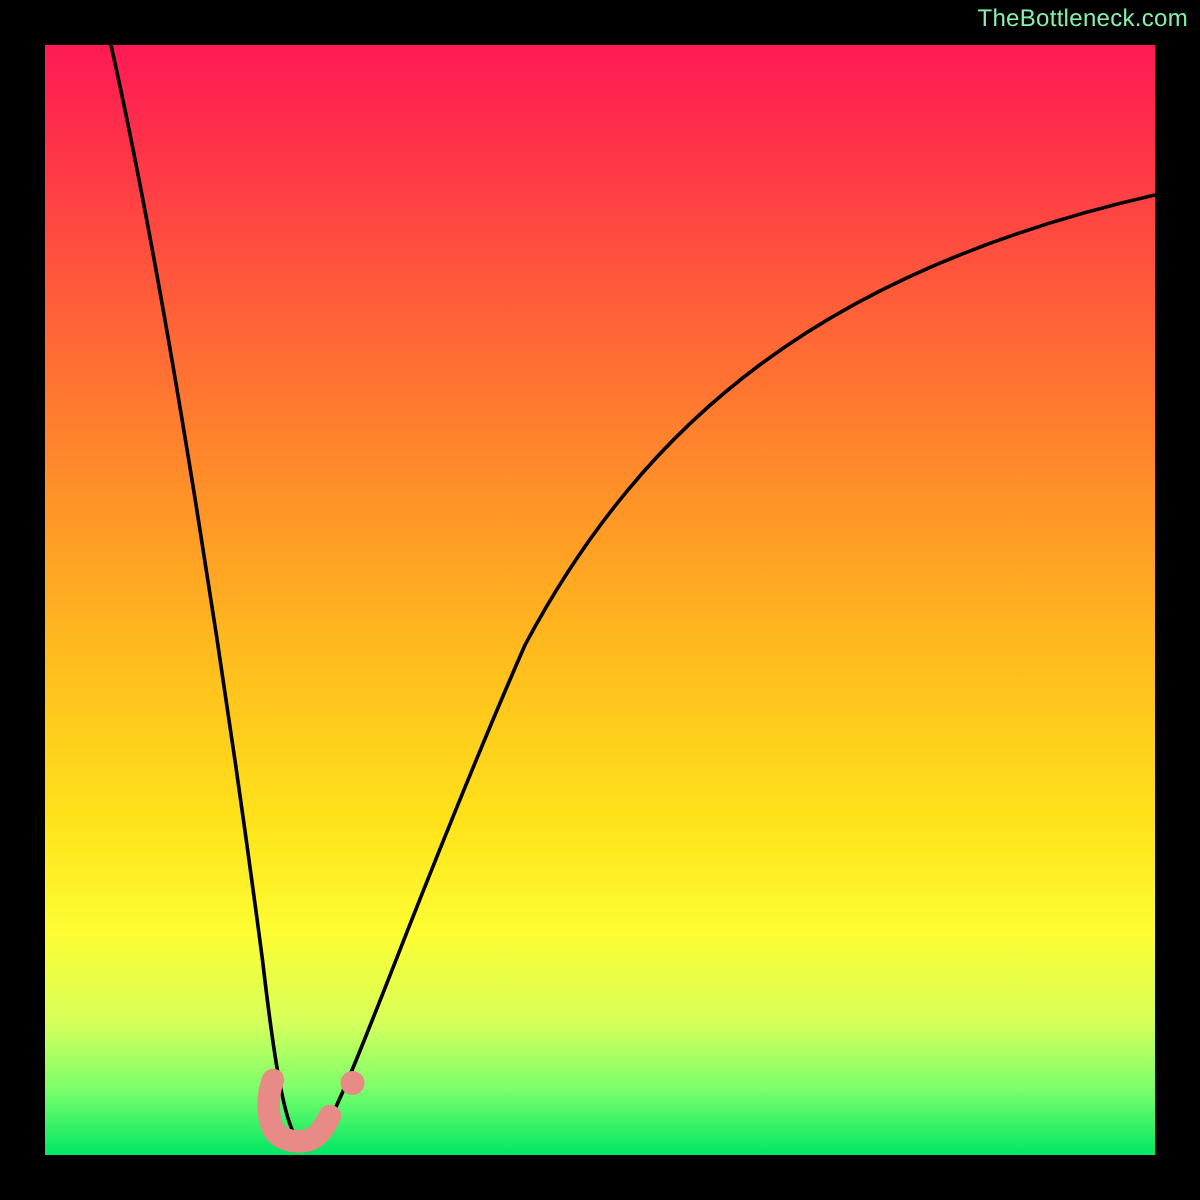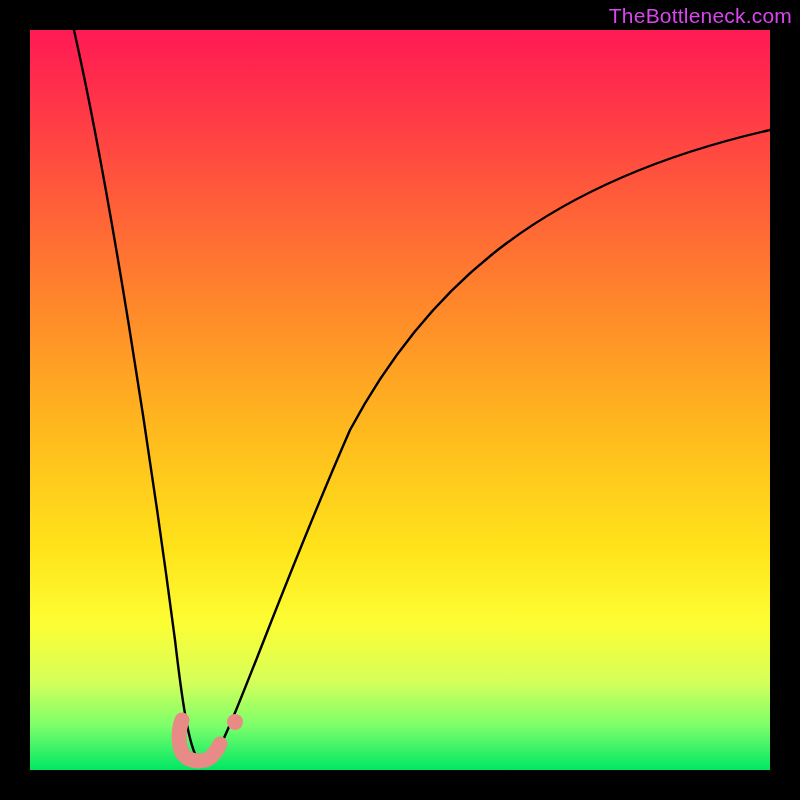--- a/index.html
+++ b/index.html
@@ -43,22 +43,22 @@
     position: absolute;
     left: 0;
     top: 0;
     width: 740px;
     height: 740px;
   }
   .watermark {
     position: absolute;
     top: 4px;
     right: 8px;
-    color: #d946ef;
-    font-size: 21px;
+    color: #86efac;
+    font-size: 16px;
     font-weight: 500;
     letter-spacing: 0.2px;
   }
 </style>
 </head>
 <body>
 
 <div class="watermark">TheBottleneck.com</div>
 
 <div class="frame">

